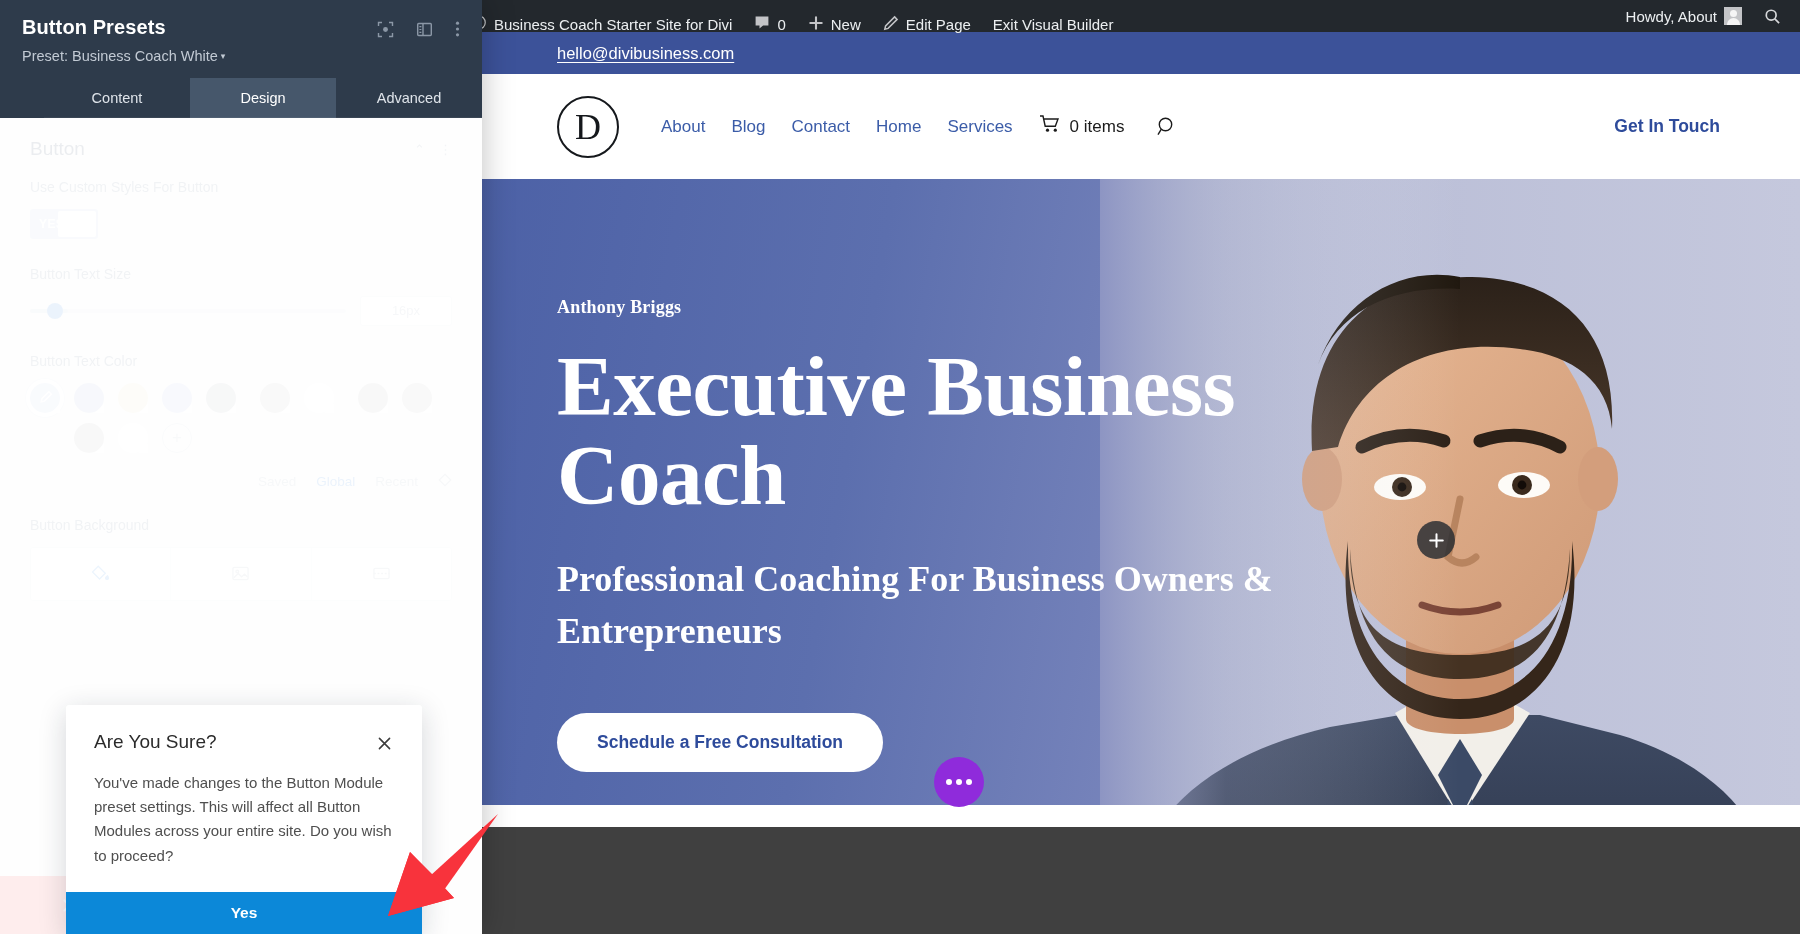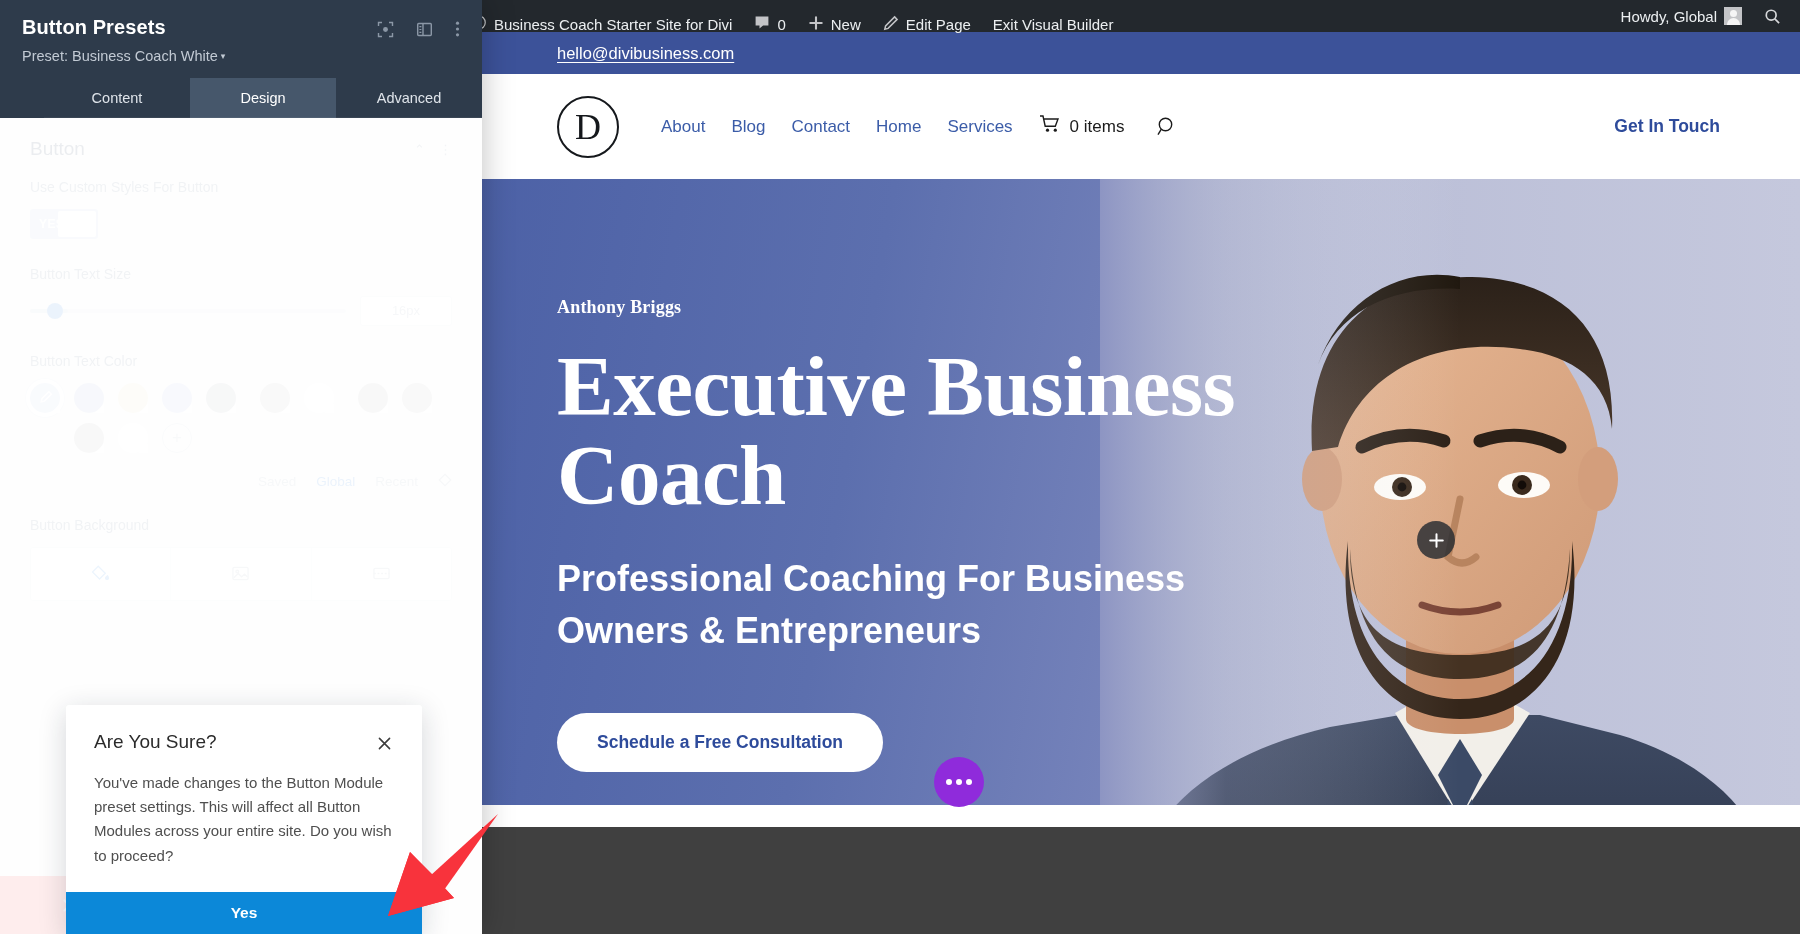--- a/index.html
+++ b/index.html
@@ -243,21 +243,21 @@
     color: #fff; font-family: "Liberation Serif", serif;
     font-weight: 700; font-size: 18px; letter-spacing: .2px;
   }
   .hero-h1 {
     margin-top: 24px;
     color: #fff; font-family: "Liberation Serif", serif;
     font-weight: 700; font-size: 85px; line-height: 1.05; letter-spacing: -0.5px;
   }
   .hero-h2 {
     margin-top: 32px;
-    color: #fff; font-family: Liberation Sans, sans-serif;
+    color: #fff; font-family: Liberation Serif, serif;
     font-weight: 700; font-size: 36px; line-height: 1.45;
   }
   .hero-cta {
     display: inline-block; margin-top: 56px;
     background: #fff; color: #2e4b9b;
     font-weight: 700; font-size: 17.5px;
     padding: 19px 40px; border-radius: 40px;
     text-decoration: none; border: none; cursor: pointer;
     font-family: "Liberation Sans", sans-serif;
   }
@@ -447,21 +447,21 @@
           </svg>
         </span>
         <span>Edit Page</span>
       </div>
       <div class="wp-item">
         <span>Exit Visual Builder</span>
       </div>
     </div>
     <div class="wp-right">
       <div class="wp-item">
-        <span>Howdy, Global</span>
+        <span>Howdy, About</span>
         <span class="avatar-wrap">
           <span class="head"></span>
           <span class="body"></span>
         </span>
       </div>
       <div class="wp-item">
         <svg width="17" height="17" viewBox="0 0 18 18" fill="none" stroke="#d6d8da" stroke-width="1.8">
           <circle cx="7.6" cy="7.6" r="5.2"></circle>
             <path d="M11.5 11.5L16 16"></path>
         </svg>

